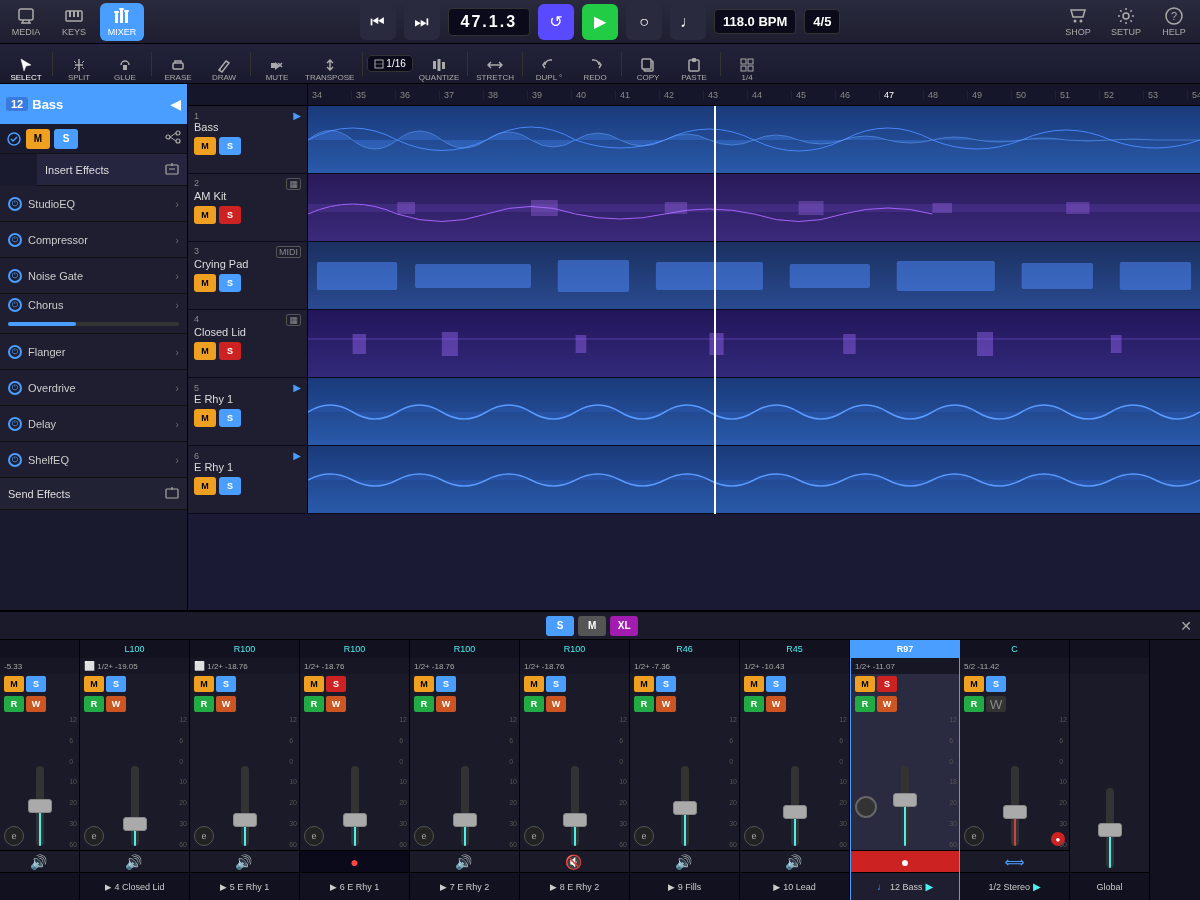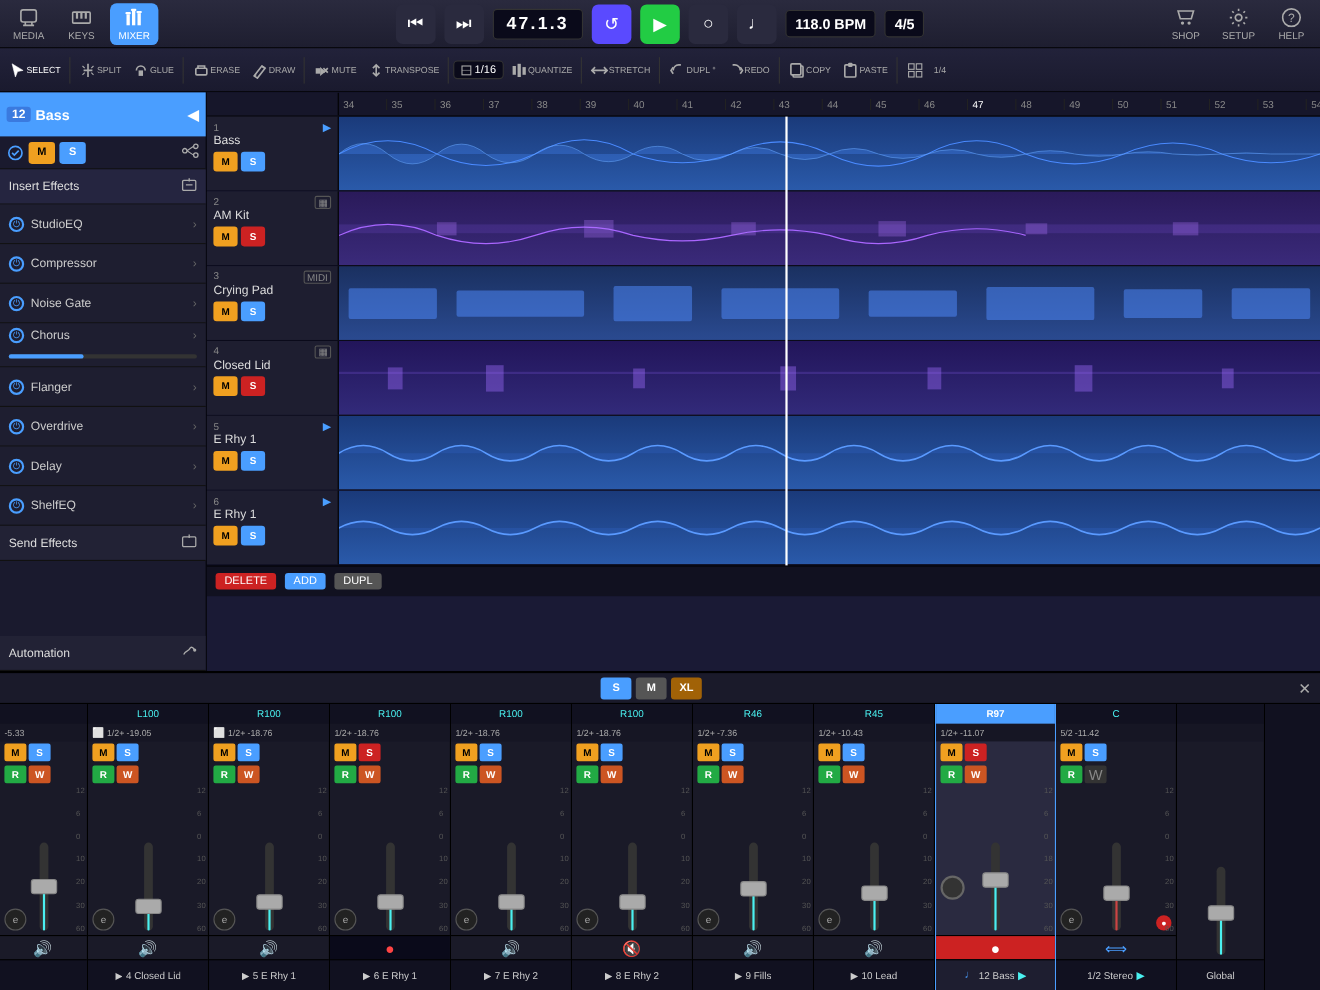--- a/index.html
+++ b/index.html
@@ -51,21 +51,21 @@
     }
 
     
     .second-toolbar {
       height: 40px;
       background: linear-gradient(180deg, #22223a 0%, #1a1a2e 100%);
       border-bottom: 1px solid #000;
       display: flex; align-items: center; padding: 0 4px; gap: 2px;
     }
     .tool-btn {
-      display: flex; flex-direction: row; align-items: center; justify-content: space-between;
+      display: flex; flex-direction: column; align-items: center; justify-content: flex-end;
       min-width: 44px; height: 36px; border-radius: 4px; cursor: pointer;
       font-size: 8px; color: #aaa; background: transparent; border: none; padding: 0 4px;
     }
     .tool-btn.active { color: #fff; }
     .tool-sep { width: 1px; height: 24px; background: #333; margin: 0 2px; }
     .quantize-display {
       background: #0a0a1a; border: 1px solid #333; border-radius: 4px;
       padding: 2px 6px; font-size: 10px; color: #fff; display: flex; align-items: center; gap: 2px;
     }
 
@@ -179,21 +179,21 @@
       display: flex; align-items: center; padding: 0 8px; gap: 4px;
     }
     .mixer-close { color: #aaa; cursor: pointer; font-size: 14px; margin-left: auto; }
     .smxl-btns { display: flex; gap: 4px; margin-left: auto; }
     .smxl-btn {
       width: 28px; height: 20px; border-radius: 3px; border: none; cursor: pointer;
       font-weight: bold; font-size: 10px; display: flex; align-items: center; justify-content: center;
     }
     .smxl-btn.s-btn-sm { background: #4a9eff; color: #fff; }
     .smxl-btn.m-btn-sm { background: #555; color: #fff; }
-    .smxl-btn.xl-btn-sm { background: #a16207; color: #fff; }
+    .smxl-btn.xl-btn-sm { background: #a21caf; color: #fff; }
 
     .mixer-channels {
       display: flex; flex: 1; overflow-x: auto; overflow-y: hidden;
     }
     .mixer-channel {
       width: 110px; flex-shrink: 0; border-right: 1px solid #000;
       display: flex; flex-direction: column; background: #1a1a28;
       position: relative;
     }
     .mixer-channel.selected { background: #222238; }
@@ -456,21 +456,21 @@
         <svg width="16" height="16" viewBox="0 0 16 16">
             <circle cx="3" cy="8" r="2" fill="none" stroke="#aaa" stroke-width="1.2"></circle>
             <circle cx="13" cy="4" r="2" fill="none" stroke="#aaa" stroke-width="1.2"></circle>
             <circle cx="13" cy="12" r="2" fill="none" stroke="#aaa" stroke-width="1.2"></circle>
             <path d="M5 8l6-4M5 8l6 4" stroke="#aaa" stroke-width="1"></path>
           </svg>
       </span>
     </div>
 
 
-    <div class="section-header" style="background:#252540;">
+    <div class="section-header" style="background:#252540;margin-left:37px;">
       <span class="section-header-label">Insert Effects</span>
       <span>
         <svg width="14" height="14" viewBox="0 0 14 14">
             <rect x="1" y="3" width="12" height="9" rx="1" fill="none" stroke="#aaa" stroke-width="1.2"></rect>
             <path d="M7 1v3M4 7h6" stroke="#aaa" stroke-width="1.2"></path>
           </svg>
       </span>
     </div>
 
     <div class="effect-item">
@@ -526,29 +526,20 @@
     <div class="section-header">
       <span class="section-header-label">Send Effects</span>
       <span>
         <svg width="14" height="14" viewBox="0 0 14 14">
             <rect x="1" y="3" width="12" height="9" rx="1" fill="none" stroke="#aaa" stroke-width="1.2"></rect>
             <path d="M7 1v3" stroke="#aaa" stroke-width="1.2"></path>
           </svg>
       </span>
     </div>
 
-    <div class="section-header" style="margin-top:auto;">
-      <span class="section-header-label">Automation</span>
-      <span>
-        <svg width="14" height="14" viewBox="0 0 14 14">
-            <path d="M2 10 C4 6 6 8 8 4 C10 2 12 6 12 6" stroke="#aaa" stroke-width="1.2" fill="none"></path>
-            <circle cx="12" cy="6" r="1.5" fill="#aaa"></circle>
-          </svg>
-      </span>
-    </div>
   </div>
 
   <div class="tracks-area">
 
     <div class="timeline-ruler">
       <div style="width:120px;flex-shrink:0;background:#16162a;border-right:1px solid #000;height:100%;display:flex;align-items:center;padding:0 4px;"></div>
       <div style="display:flex;flex:1;overflow:hidden;">
         <div class="ruler-tick">34</div>
         <div class="ruler-tick">35</div>
         <div class="ruler-tick">36</div>
@@ -719,25 +710,20 @@
         <div class="track-waveform">
           <div class="waveform-blue" style="background:linear-gradient(180deg,#1a3a7a,#2a5aaa);">
             <svg width="100%" height="68" preserveAspectRatio="none" viewBox="0 0 1000 68">
               <path d="M0 34 Q25 22 50 34 Q75 46 100 34 Q125 22 150 34 Q175 46 200 34 Q225 22 250 34 Q275 46 300 34 Q325 22 350 34 Q375 46 400 34 Q425 22 450 34 Q475 46 500 34 Q525 22 550 34 Q575 46 600 34 Q625 22 650 34 Q675 46 700 34 Q725 22 750 34 Q775 46 800 34 Q825 22 850 34 Q875 46 900 34 Q925 22 950 34 Q975 46 1000 34" stroke="#5a9aff" stroke-width="1.5" fill="rgba(50,100,200,0.3)"></path>
             </svg>
           </div>
         </div>
       </div>
     </div>
 
-    <div style="height:28px;background:#111120;border-top:1px solid #000;display:flex;align-items:center;padding:0 8px;gap:8px;">
-      <button style="background:#cc2222;color:#fff;border:none;border-radius:3px;padding:2px 8px;font-size:10px;cursor:pointer;">DELETE</button>
-      <button style="background:#4a9eff;color:#fff;border:none;border-radius:3px;padding:2px 8px;font-size:10px;cursor:pointer;">ADD</button>
-      <button style="background:#555;color:#fff;border:none;border-radius:3px;padding:2px 8px;font-size:10px;cursor:pointer;">DUPL</button>
-    </div>
   </div>
 </div>
 
 <div class="bottom-mixer">
   <div class="mixer-header">
     <div class="smxl-btns">
       <button class="smxl-btn s-btn-sm">S</button>
       <button class="smxl-btn m-btn-sm">M</button>
       <button class="smxl-btn xl-btn-sm">XL</button>
     </div>

